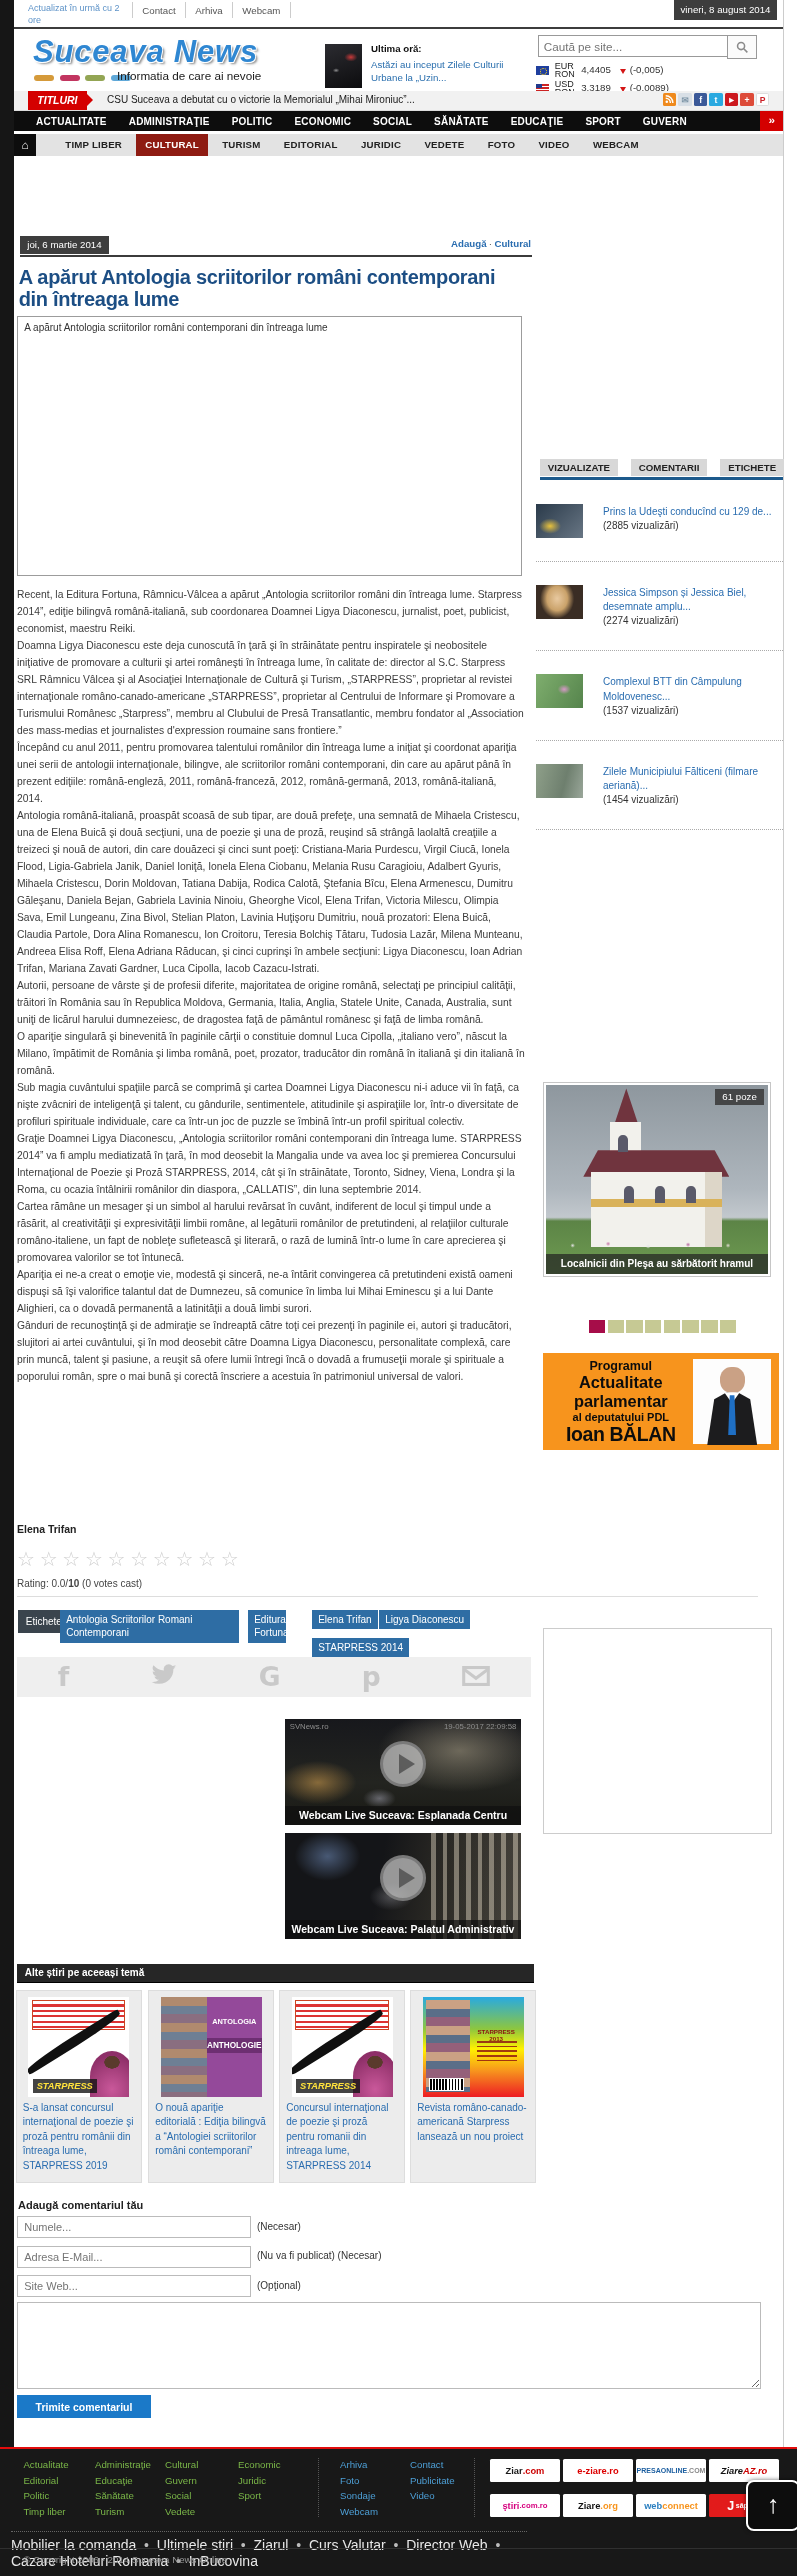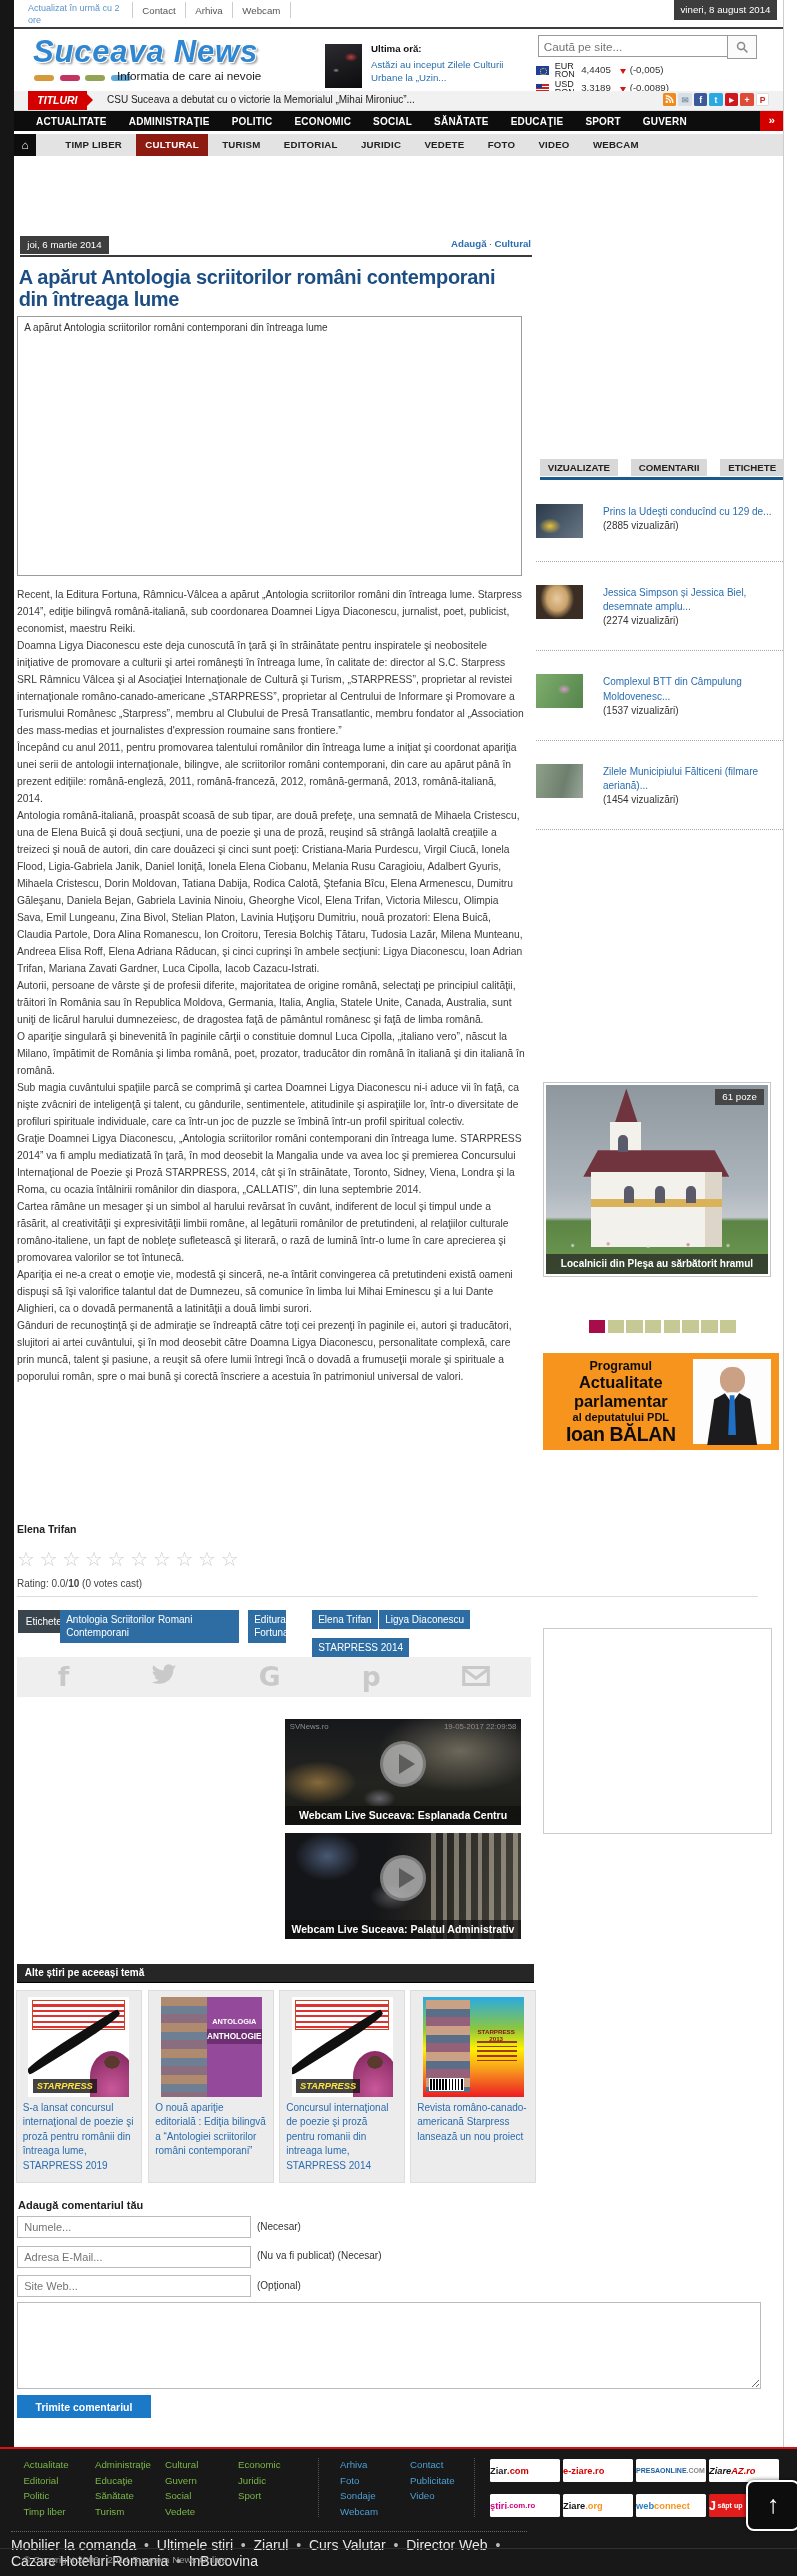--- a/index.html
+++ b/index.html
@@ -147,21 +147,21 @@
   .cv-woman{position:absolute;right:-4.7px;bottom:-4.7px;width:44px;height:51px;border-radius:50% 50% 0 0;
      background:radial-gradient(18.7px 15.6px at 50% 22%,#5a3a2c 40%,transparent 42%),
      radial-gradient(31px 34px at 50% 75%,#c9589a,#8e2f68)}
   .cv-star{position:absolute;left:4.7px;bottom:4.7px;color:#ffe23c;background:rgba(20,20,20,.8);
      font-weight:bold;font-size:9.3px;padding:1.6px 3.9px;font-style:italic}
   .cv-grid{position:absolute;left:0;top:0;width:46%;height:100%;
      background:repeating-linear-gradient(#b08a6e 0 8.6px,#6e7f94 8.6px 17px,#8a6e80 17px 26px),
      repeating-linear-gradient(90deg,rgba(255,255,255,.45) 0 1.6px,transparent 1.6px 9.3px)}
   .cv-pur{position:absolute;right:0;top:0;width:54%;height:100%;background:#94499a}
   .cv-pur .t1{display:block;color:#fff;font-weight:bold;font-size:7.4px;text-align:center;margin-top:20px}
-  .cv-pur .t2{display:block;color:#fff;font-weight:bold;font-size:8.2px;text-align:center;margin-top:3px;
+  .cv-pur .t2{display:block;color:#fff;font-weight:bold;font-size:8.2px;text-align:center;margin-top:12px;
      background:#6d2f72;padding:3.1px 0}
   .cv-rainbow{position:absolute;inset:0;background:linear-gradient(#29aae1,#8dc63f 32%,#fff200 52%,#f7941d 74%,#ed1c24)}
   .cv-rainbow .grid{position:absolute;left:3.1px;top:3.1px;width:44%;height:92%;
      background:repeating-linear-gradient(#caa184 0 8.6px,#5a6e88 8.6px 17px,#94607a 17px 26px),
      repeating-linear-gradient(90deg,rgba(255,255,255,.4) 0 1.6px,transparent 1.6px 9.3px)}
   .cv-rainbow .txt{position:absolute;right:3.1px;top:31px;width:48%;color:#8c1010;font-weight:bold;
      font-size:6.2px;text-align:center}
   .cv-rainbow .bars{position:absolute;right:6.2px;top:44px;width:40%;height:20px;
      background:repeating-linear-gradient(rgba(140,16,16,.8) 0 1.6px,transparent 1.6px 4.7px)}
   .cv-rainbow .code{position:absolute;left:6.2px;bottom:6.2px;width:33px;height:11px;background:
@@ -227,21 +227,21 @@
   #empty-ad{left:543px;top:1628px;width:227px;height:204px;border:0.8px solid #ccc;background:#fff}
 
   
   #redline{left:0;top:2447px;width:797px;height:2.3px;background:#e20c0c}
   #footer{left:0;top:2449px;width:797px;height:127px;background:#181818}
   .fcol{position:absolute;top:2457px}
   .fcol span{display:block;font-size:9.7px;line-height:15.6px;cursor:pointer}
   .fgreen span{color:#7ab648}.fblue span{color:#4d9fd6}
   .fsep{position:absolute;top:2458px;height:59px;border-left:0.8px dotted #555}
   .fbadge{position:absolute;width:70px;height:23.4px;background:#fff;border-radius:1.6px;display:flex;
-     align-items:center;font-size:9.3px;font-weight:bold;cursor:pointer;overflow:hidden}
+     align-items:center;justify-content:center;font-size:9.3px;font-weight:bold;cursor:pointer;overflow:hidden}
   #ftr-links{position:absolute;left:11px;top:2531px;width:516px;border-top:0.8px dotted #666;
      padding-top:4.7px;font-size:14px;color:#e8e8e8}
   #ftr-links span.l{cursor:pointer}
   #ftr-links span.sep{color:#bbb;padding:0 3.9px}
   #copy-rule{left:0;top:2548px;width:797px;height:0.8px;background:#303030;position:absolute}
   #copyright{position:absolute;left:23.4px;top:2554px;font-size:9.7px;color:#9a9a9a}
   #totop{position:absolute;left:746px;top:2480px;width:50px;height:47px;background:#0d0d0d;
      border:2.3px solid #fff;border-radius:7.8px;color:#fff;font-size:25px;font-weight:bold;
      text-align:center;line-height:44px;cursor:pointer;box-shadow:0 0 4.7px rgba(0,0,0,.6)}
 

